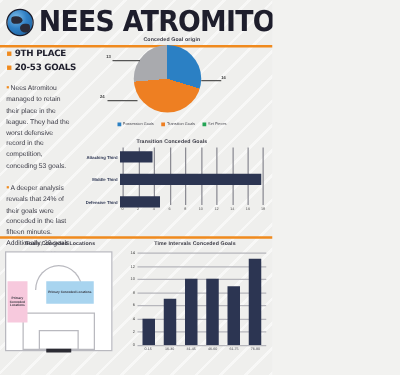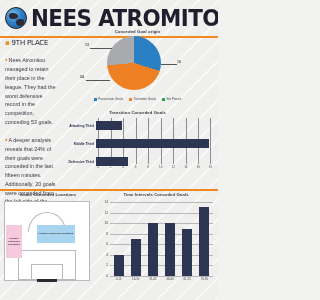--- a/index.html
+++ b/index.html
@@ -40,21 +40,21 @@
     font-weight: bold; font-size: 23px; letter-spacing: -0.6px;
     color: #1e1e2c; line-height: 1; white-space: nowrap;
     font-family: "DejaVu Sans", sans-serif; transform: scaleX(0.93);
     transform-origin: left center;
   }
   .rule-orange { position: absolute; left: 0; width: 218px; height: 2px; background: #f08a1e; }
   
   .left-col { position: absolute; left: 5px; top: 39px; width: 52px; }
   .bullet-stat {
     font-family: "DejaVu Sans", sans-serif;
-    font-weight: normal; font-size: 7px; color: #1e1e2c;
+    font-weight: bold; font-size: 7px; color: #1e1e2c;
     letter-spacing: -0.2px; margin-bottom: 3px; white-space: nowrap;
   }
   .bullet-stat .dot, .para .dot { color: #f08a1e; font-size: 7px; }
   .para {
     font-size: 5.4px; line-height: 1.62; color: #3b3b46;
     margin-top: 7px; text-align: left;
   }
   .para .dot { margin-right: 1px; }
   
   .pie-panel { position: absolute; left: 60px; top: 29px; width: 155px; height: 78px; }
@@ -167,20 +167,24 @@
   <div class="header">
     <div class="logo"></div>
     <div class="title">NEES ATROMITOU 2018</div>
   </div>
   <div class="rule-orange" style="top:36px"></div>
 
   <div class="left-col">
     <div class="bullet-stat">
       <span class="dot">▪</span>
       <span>9TH PLACE</span>
+    </div>
+    <div class="bullet-stat">
+      <span class="dot">▪</span>
+      <span>20-53 GOALS</span>
     </div>
     <div class="para">
       <span class="dot">▪</span><span>Nees Atromitou managed to retain their place in the league. They had the worst defensive record in the competition, conceding 53 goals.</span>
     </div>
     <div class="para">
       <span class="dot">▪</span><span>A deeper analysis reveals that 24% of their goals were conceded in the last fifteen minutes. Additionally, 20 goals were conceded from the left side of the field.</span>
     </div>
   </div>
 
   <div class="pie-panel">

